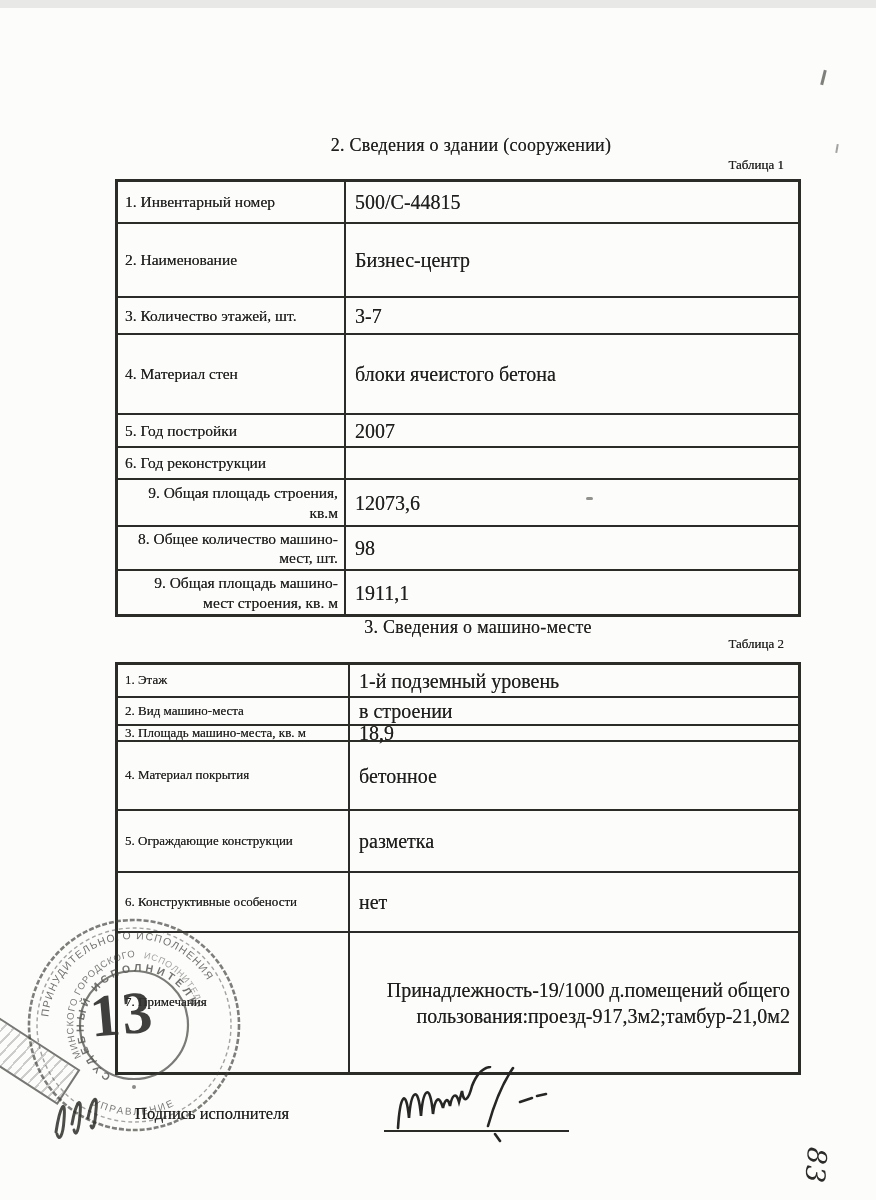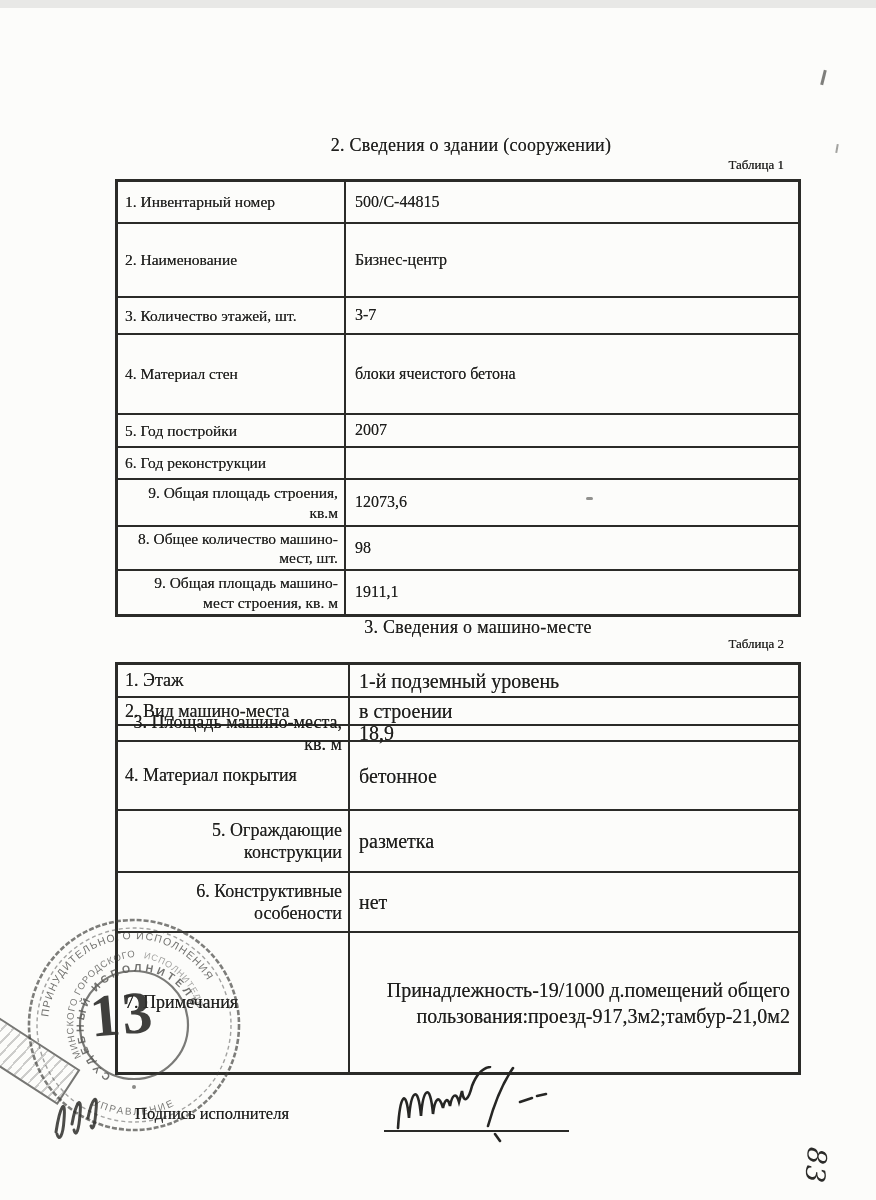--- a/index.html
+++ b/index.html
@@ -15,22 +15,22 @@
     position:absolute;text-align:center;font-size:18px;letter-spacing:.3px;
   }
   .tbl-caption{position:absolute;font-size:13px;}
   .tbl{position:absolute;border:3px solid #2b2b28;background:transparent;z-index:1;}
   .row{display:flex;border-top:2px solid #2b2b28;width:100%;text-align:right;}
   .row.first{border-top:none;}
   .c1{border-right:2px solid #2b2b28;display:flex;align-items:center;
       padding:2px 6px 2px 7px;line-height:1.25;}
   .c2{flex:1;display:flex;align-items:center;padding:2px 8px 2px 9px;line-height:1.3;}
   .t1 .c1{width:228px;font-size:15.5px;}
-  .t1 .c2{font-size:16px;}
-  .t2 .c1{width:232px;font-size:18px;}
+  .t1 .c2{font-size:20px;}
+  .t2 .c1{width:232px;font-size:13px;}
   .t2 .c2{font-size:20px;}
   .footer-label{position:absolute;font-size:16.5px;z-index:3;}
   .sig-line{position:absolute;border-bottom:2px solid #2a2a27;z-index:2;}
   .stamp-wrap{position:absolute;z-index:2;opacity:.85;}
   .stamp-number{
     position:absolute;z-index:2;font-size:60px;font-weight:bold;color:#30302e;
     transform:rotate(-5deg);letter-spacing:2px;opacity:.92;
     font-family:"Liberation Serif",serif;
   }
   .hand-83{

